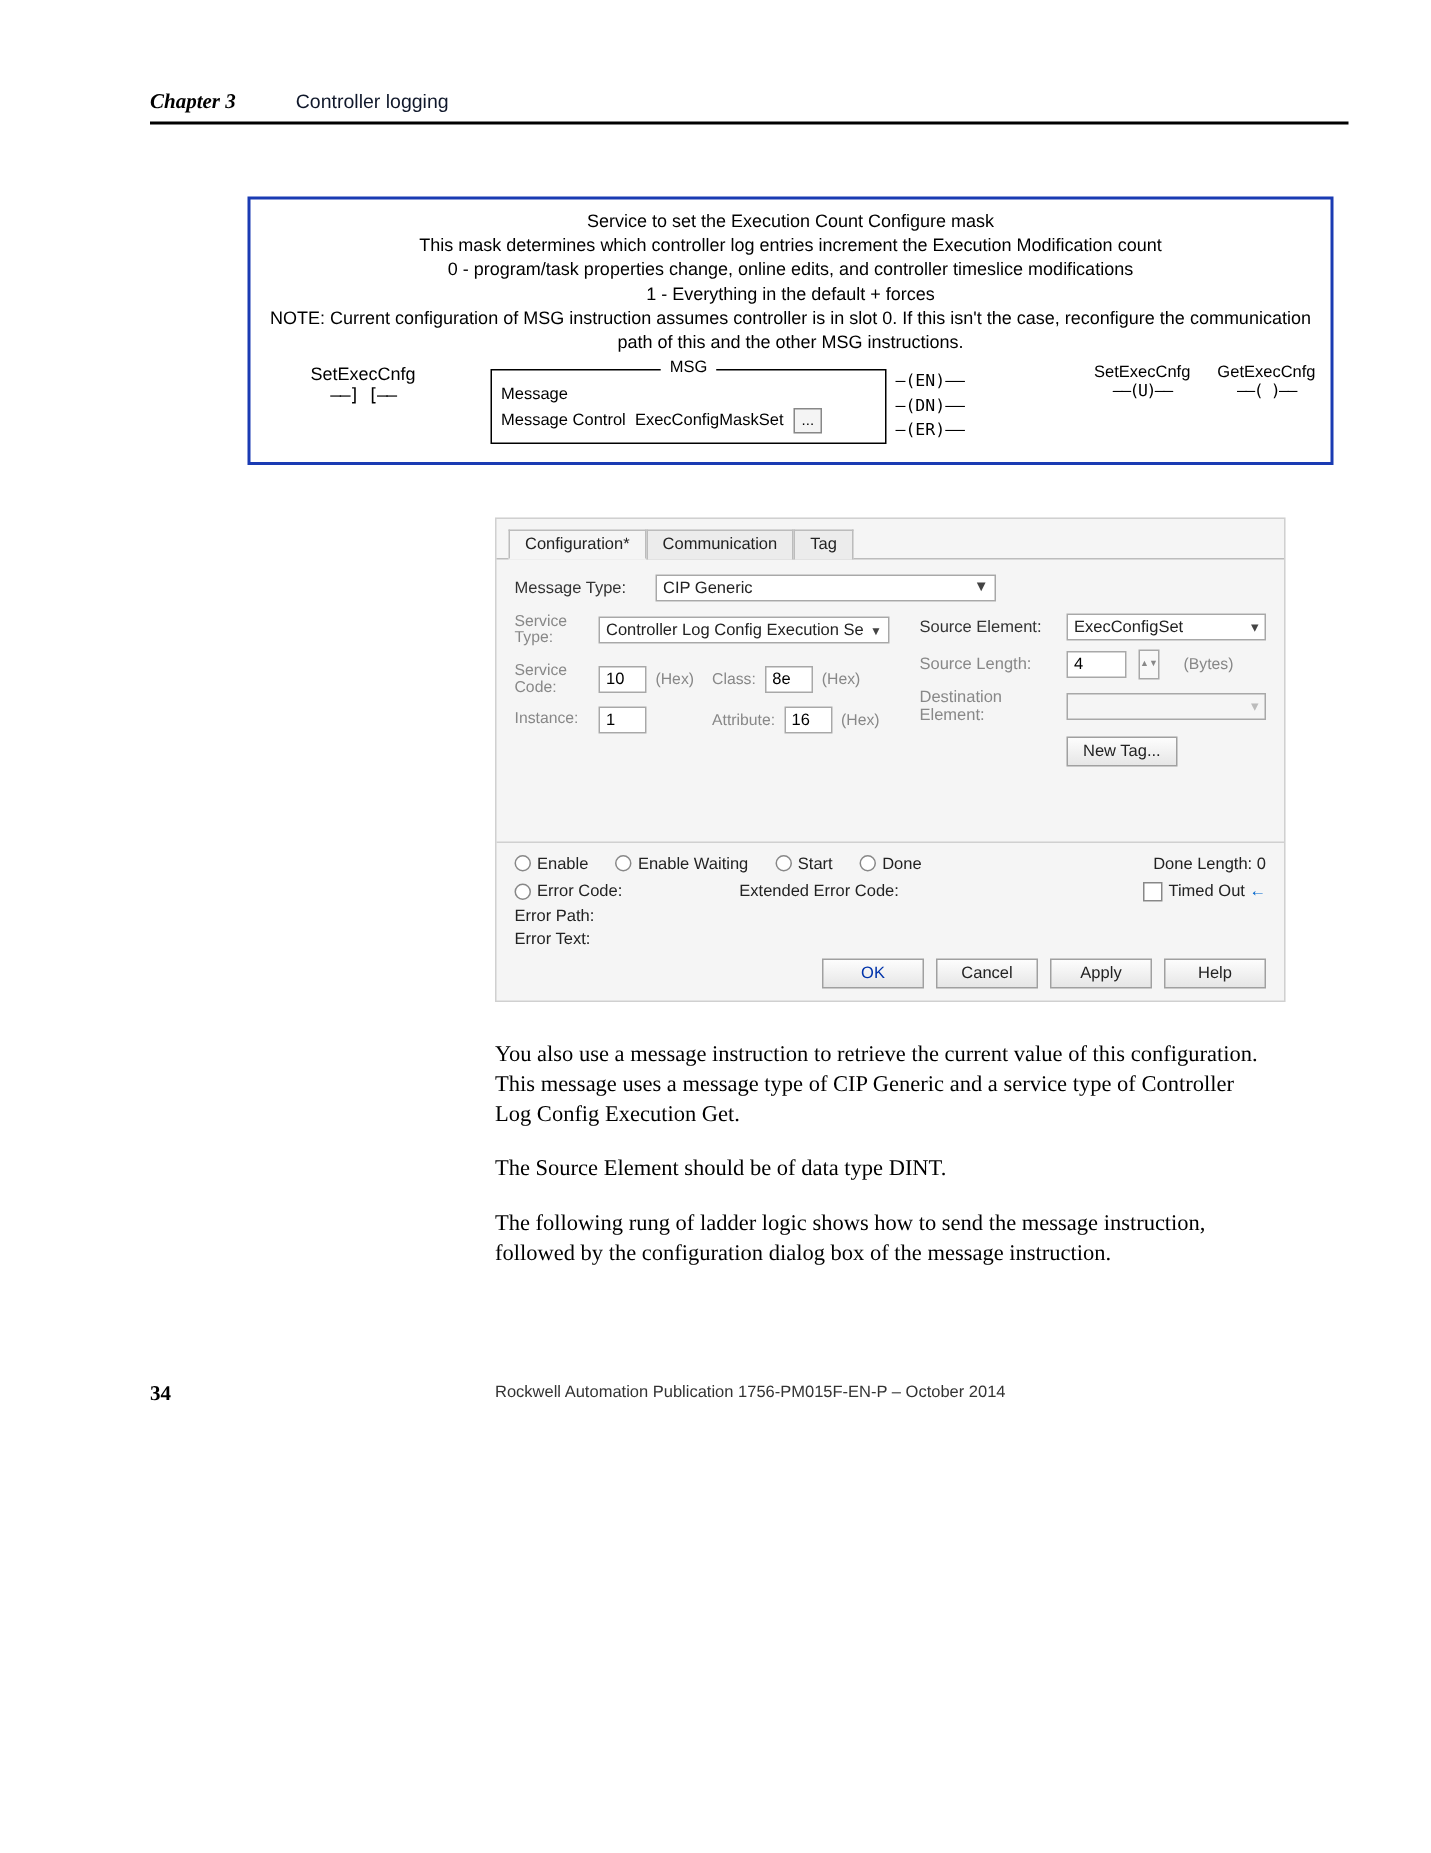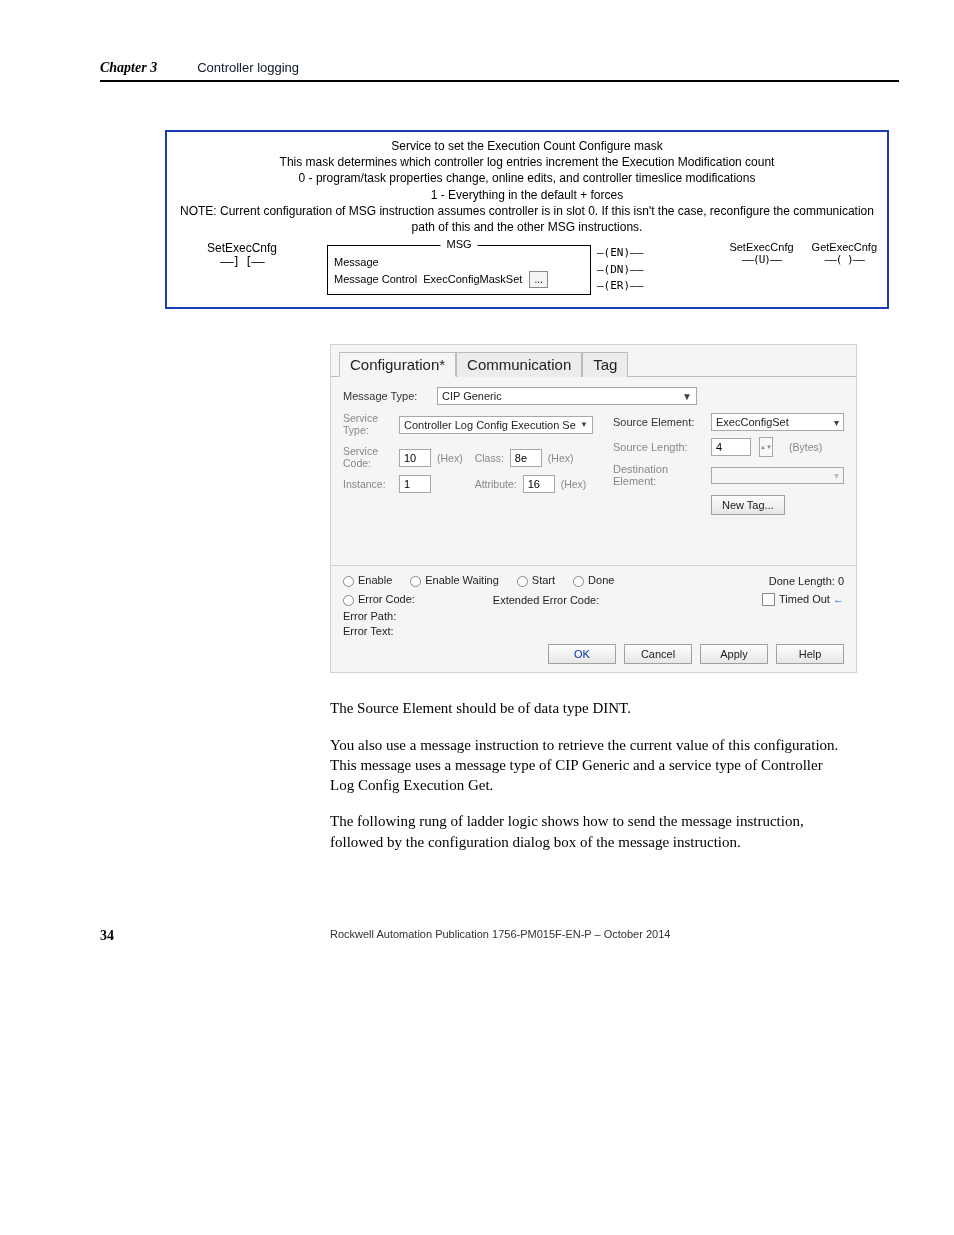--- a/index.html
+++ b/index.html
@@ -159,21 +159,21 @@
     display: flex;
     padding: 6px 8px 0 8px;
     gap: 0;
     border-bottom: 1px solid #bcbcbc;
   }
   .tab {
     border: 1px solid #bcbcbc;
     border-bottom: none;
     padding: 3px 10px;
     background: #ececec;
-    font-size: 15px;
+    font-size: 11px;
     position: relative;
     top: 1px;
   }
   .tab.active {
     background: #f5f5f5;
     border-bottom: 1px solid #f5f5f5;
   }
   .dialog-body {
     padding: 10px 12px 4px 12px;
   }
@@ -418,21 +418,21 @@
 
   <div class="dialog">
     <div class="tabs">
       <div class="tab active">Configuration*</div>
       <div class="tab">Communication</div>
       <div class="tab">Tag</div>
     </div>
     <div class="dialog-body">
       <div class="row">
         <span class="label" style="width:88px;">Message Type:</span>
-        <div class="select" style="width:260px; display:flex; justify-content:space-between; align-items:center;">
+        <div class="select" style="width:227px; display:flex; justify-content:space-between; align-items:center;">
           <span>CIP Generic</span>
           <span class="dd-arrow big">▼</span>
         </div>
       </div>
 
       <div class="params">
         <div class="left-col">
           <div class="svc-row">
             <div class="svc-label"><span>Service Type:</span></div>
             <div class="select" style="flex:1; display:flex; justify-content:space-between; align-items:center;">
@@ -508,22 +508,22 @@
 
     <div class="dlg-buttons">
       <div class="dlg-btn primary">OK</div>
       <div class="dlg-btn">Cancel</div>
       <div class="dlg-btn">Apply</div>
       <div class="dlg-btn">Help</div>
     </div>
   </div>
 
   <div class="body-text">
+    <p>You also use a message instruction to retrieve the current value of this configuration. This message uses a message type of CIP Generic and a service type of Controller Log Config Execution Get.</p>
     <p>The Source Element should be of data type DINT.</p>
-    <p>You also use a message instruction to retrieve the current value of this configuration. This message uses a message type of CIP Generic and a service type of Controller Log Config Execution Get.</p>
     <p>The following rung of ladder logic shows how to send the message instruction, followed by the configuration dialog box of the message instruction.</p>
   </div>
 
   <div class="footer">
     <span class="page-num">34</span>
     <span class="pub">Rockwell Automation Publication 1756-PM015F-EN-P – October 2014</span>
   </div>
 
 </div>
 

